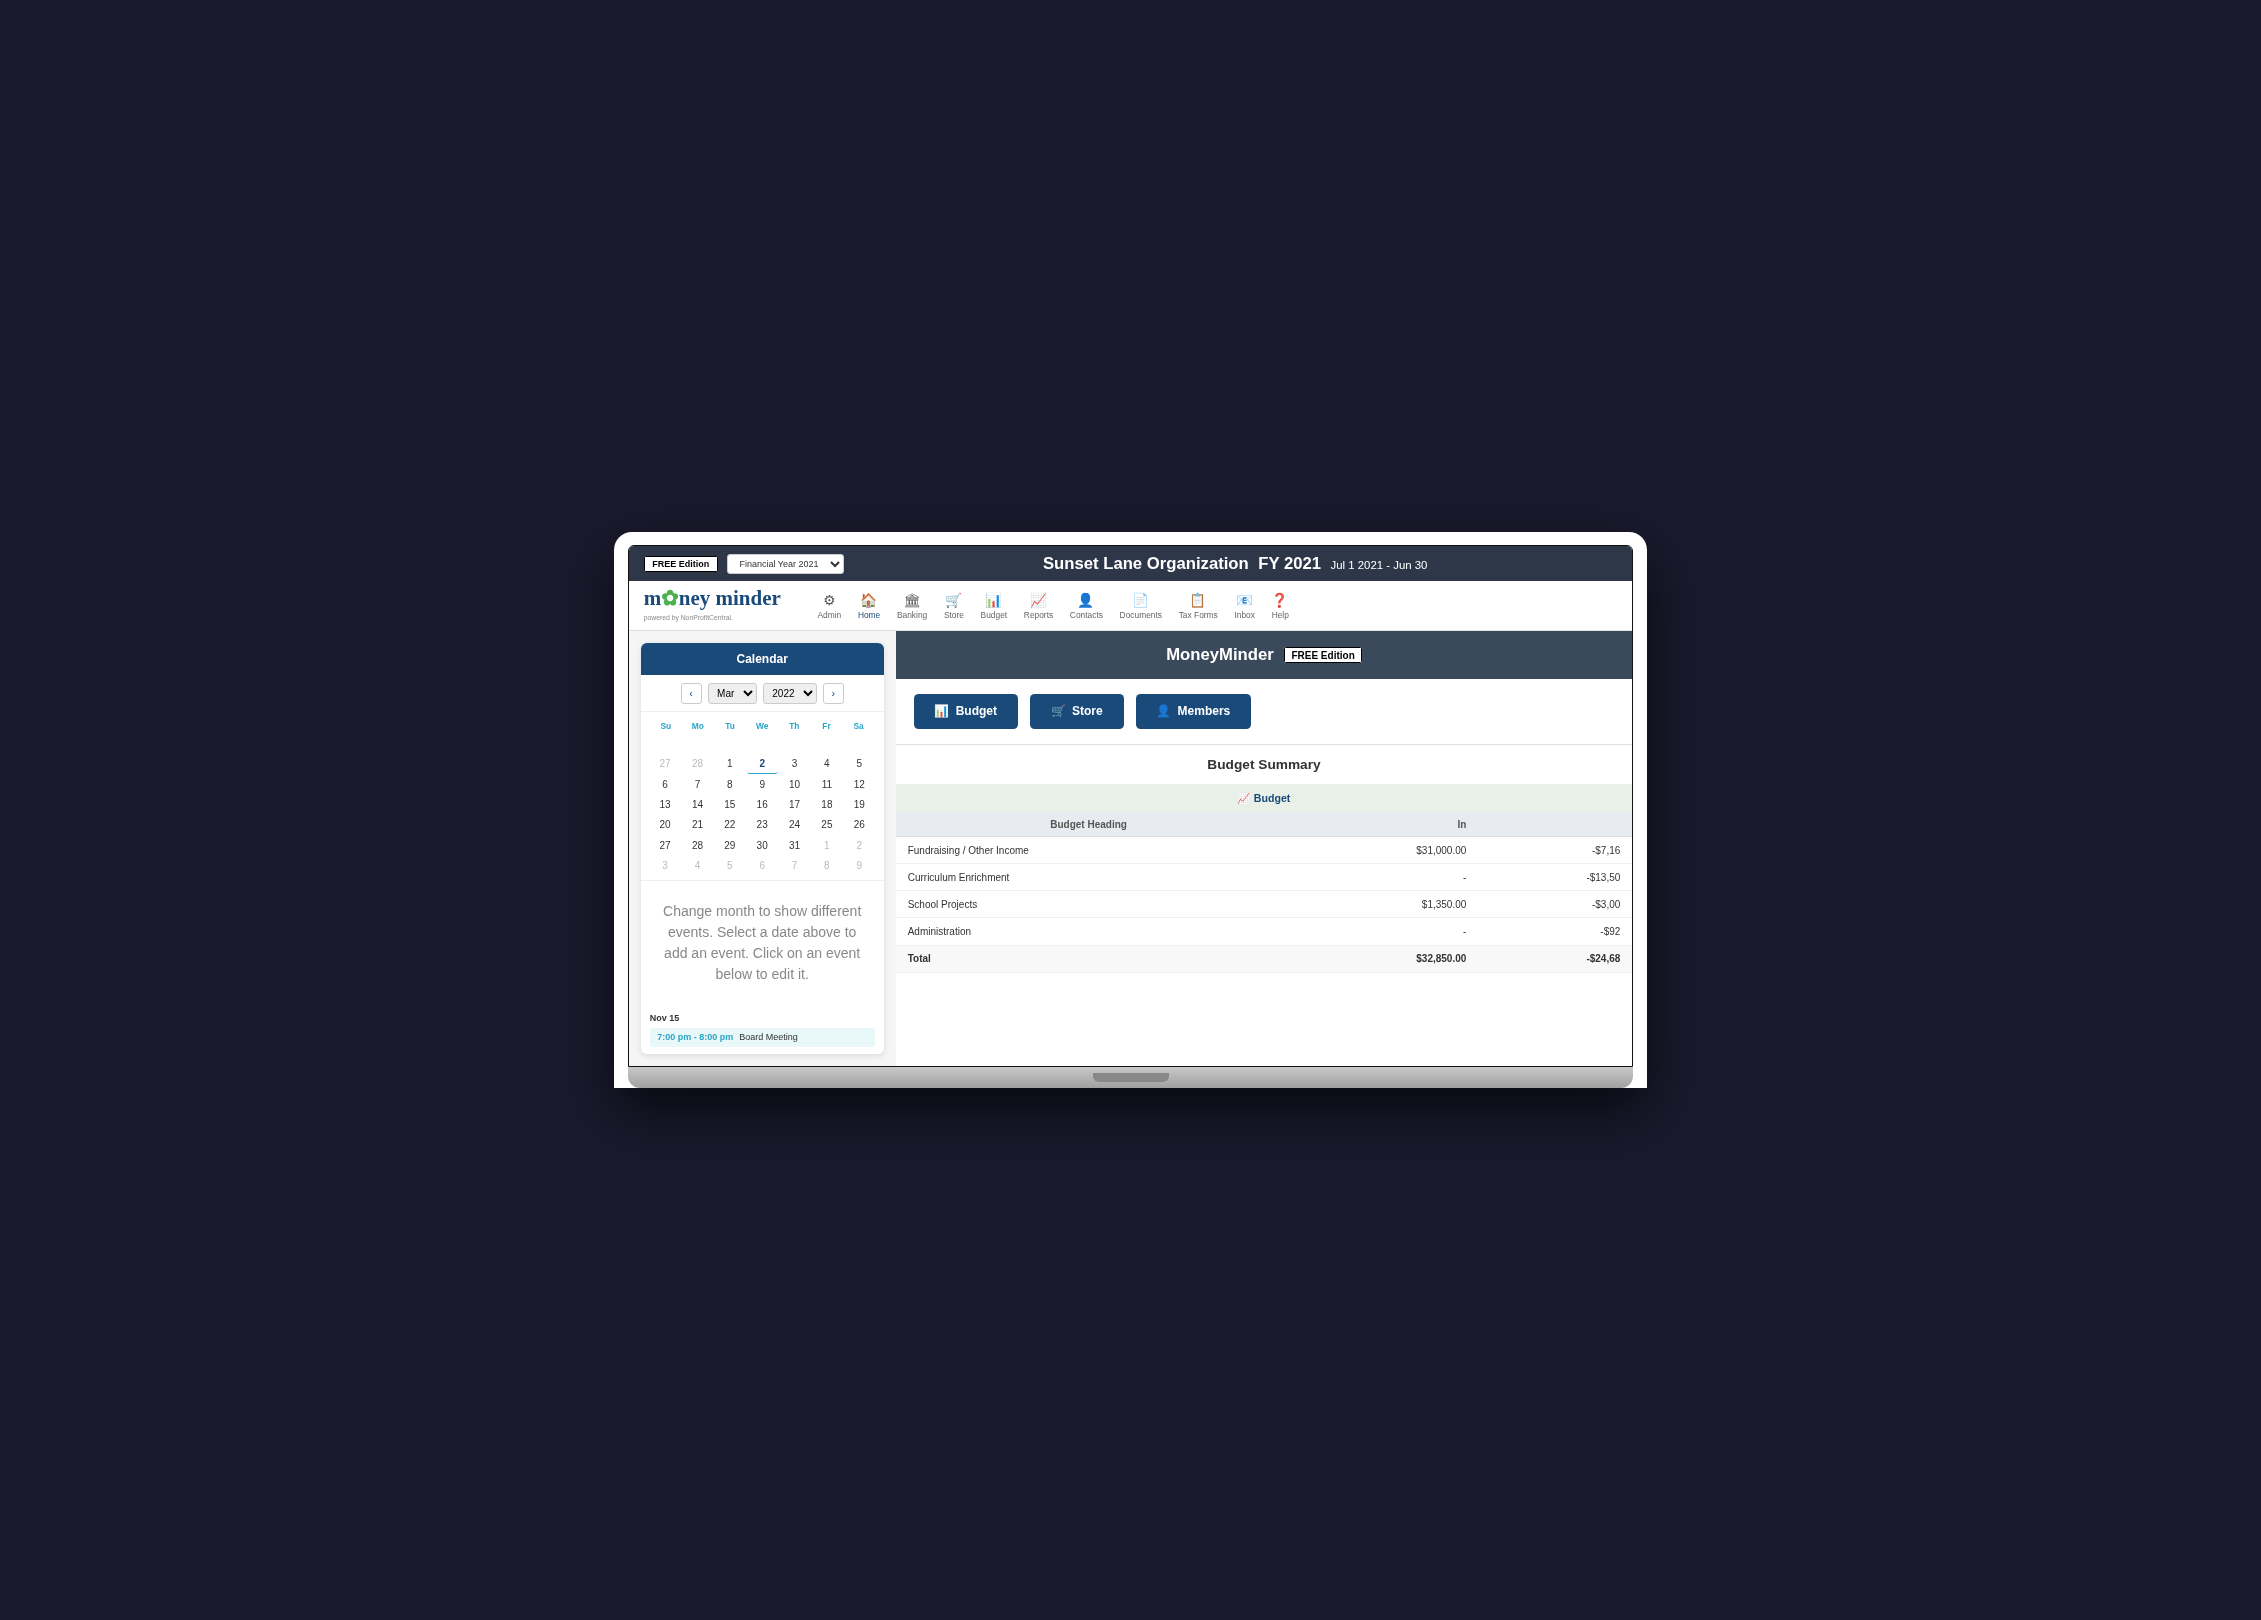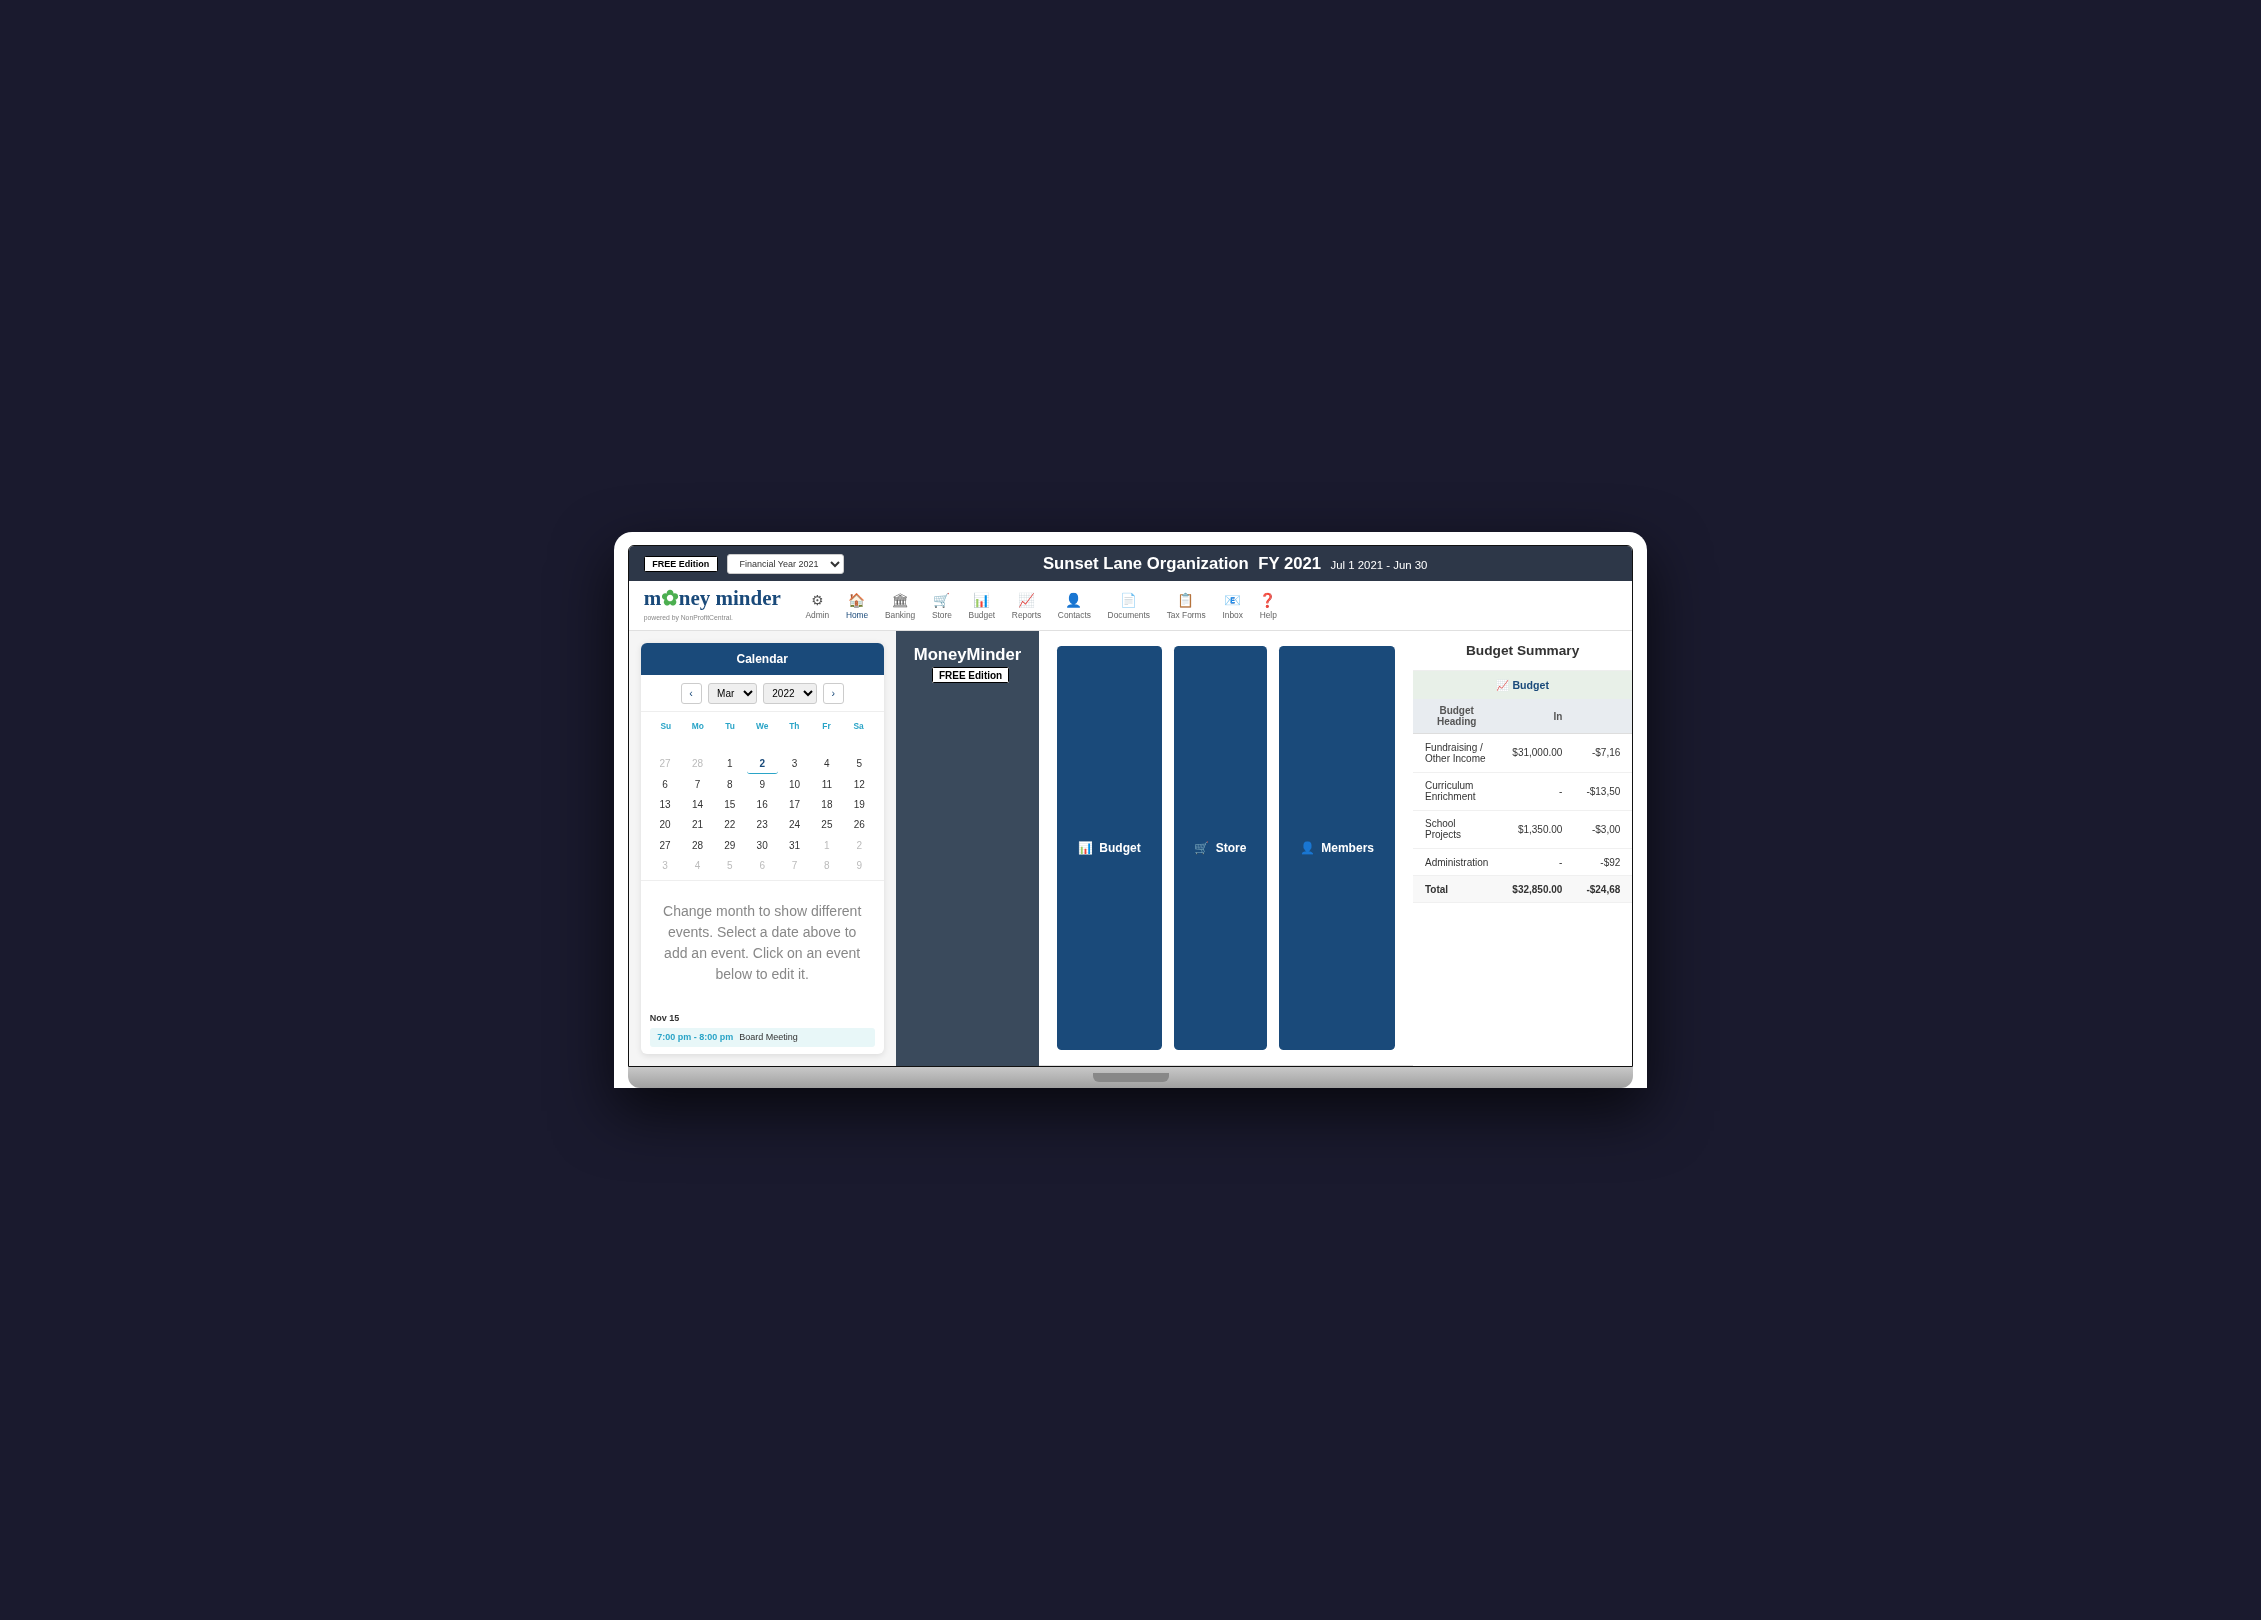--- a/index.html
+++ b/index.html
@@ -95,21 +95,21 @@
     .nav-bar {
       background: #fff;
       display: flex;
       align-items: center;
       padding: 6px 15px;
       border-bottom: 0.8px solid #e0e0e0;
       gap: 3px;
     }
 
     .logo-area {
-      margin-right: 14px;
+      margin-right: 26px;
     }
 
     .nav-items {
       display: flex;
       gap: 1.5px;
       align-items: center;
     }
 
     .nav-item {
       display: flex;
@@ -276,20 +276,21 @@
     }
 
     .cal-event-name {
       color: #333;
     }
 
     
     .right-panel {
       flex: 1;
       display: flex;
+      flex-direction: column;
     }
 
     
     .moneyminder-header {
       background: #3a4a5c;
       color: #fff;
       text-align: center;
       padding: 13.7px;
       font-size: 16.7px;
       font-weight: bold;

